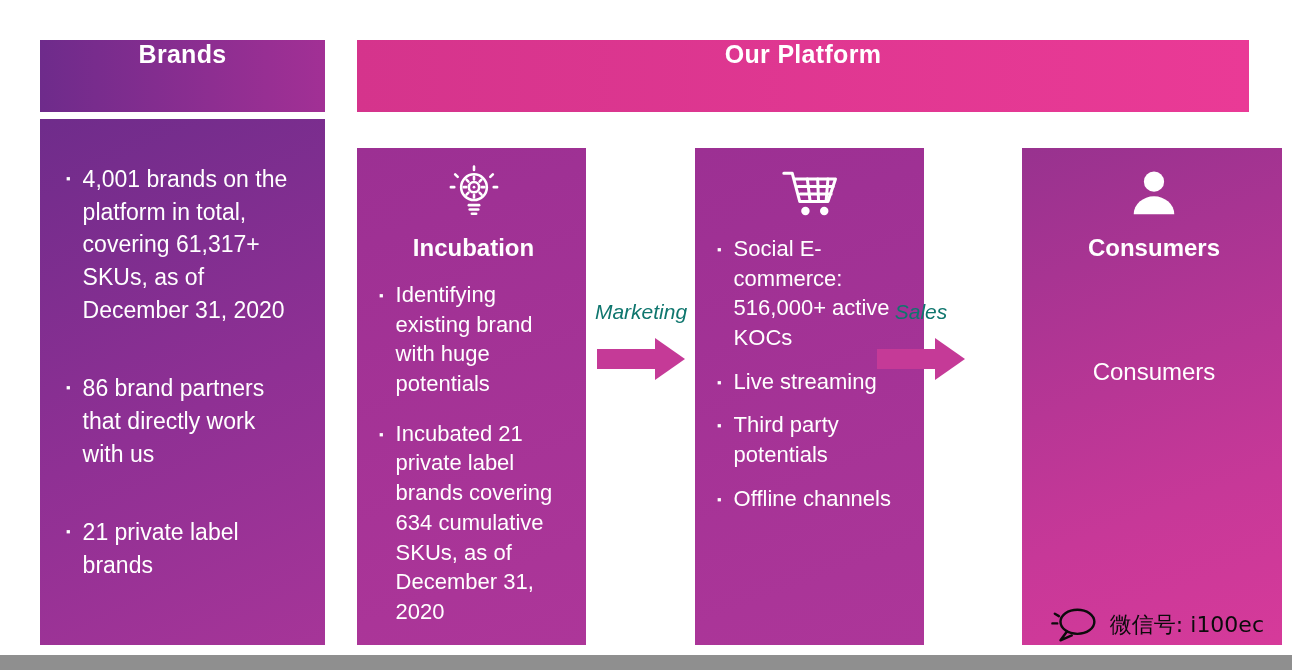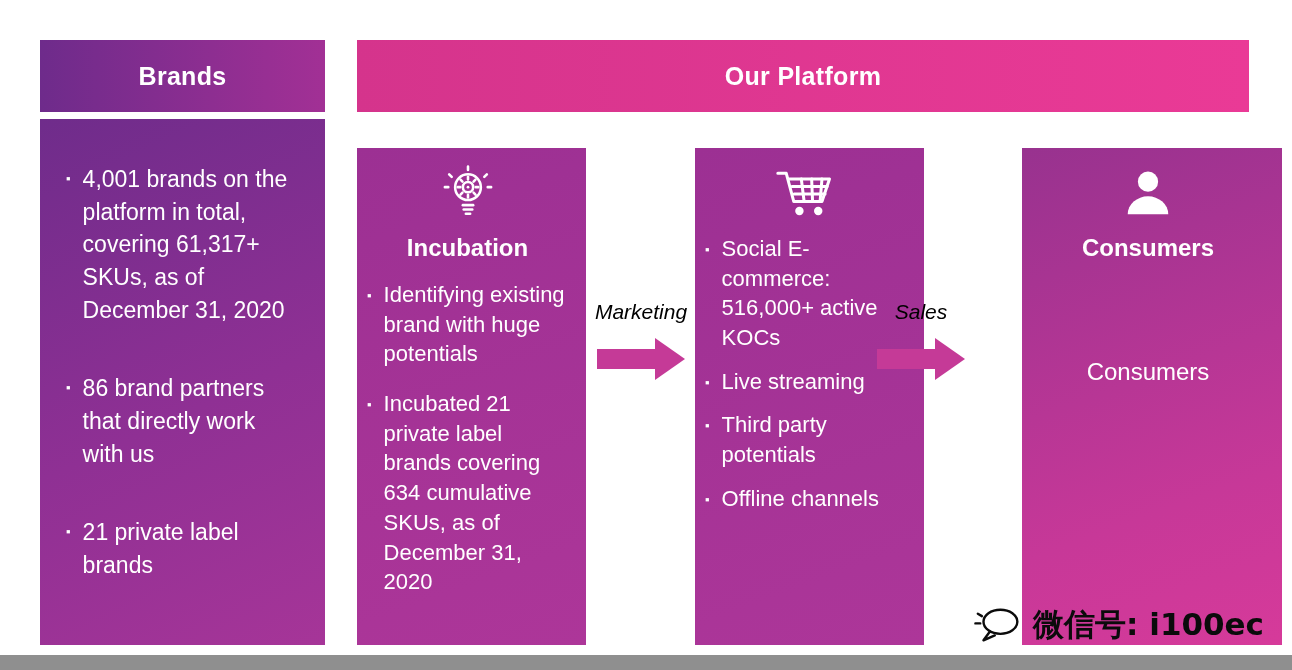--- a/index.html
+++ b/index.html
@@ -11,21 +11,20 @@
     height: 670px;
     background: #ffffff;
     overflow: hidden;
   }
   
   .hdr {
     position: absolute;
     top: 40px;
     height: 72px;
     display: flex;
-    align-items: center;
     justify-content: center;
     color: #ffffff;
     font-size: 25px;
     font-weight: bold;
     letter-spacing: 0.3px;
   }
   .hdr-brands {
     left: 40px; width: 285px;
     background: linear-gradient(90deg, #6e2b8b 0%, #a23095 100%);
   }
@@ -52,21 +51,21 @@
     line-height: 1;
     padding-top: 9px;
     margin-right: 12px;
   }
   
   .col {
     position: absolute;
     top: 148px;
     height: 497px;
     color: #ffffff;
-    padding: 14px 18px 16px 10px;
+    padding: 14px 18px 16px 22px;
   }
   .col-incubation {
     left: 357px; width: 229px;
     background: linear-gradient(160deg, #9c3093 0%, #ad3699 100%);
   }
   .col-omni {
     left: 695px; width: 229px;
     background: linear-gradient(160deg, #9c3093 0%, #ad3699 100%);
   }
   .col-consumers {
@@ -98,21 +97,21 @@
     position: absolute;
     top: 300px;
     width: 110px;
     display: flex;
     flex-direction: column;
     align-items: center;
   }
   .flow-1 { left: 586px; }
   .flow-2 { left: 866px; }
   .flow-label {
-    color: #000000;
+    color: #0f766e;
     font-size: 21px;
     font-style: italic;
     margin-bottom: 14px;
     white-space: nowrap;
   }
   .arrow { display: flex; align-items: center; }
   .arrow-bar {
     width: 58px; height: 20px;
     background: #c53a97;
   }
@@ -124,22 +123,22 @@
   }
   
   .watermark {
     position: absolute;
     right: 28px; bottom: 24px;
     display: flex;
     align-items: center;
     color: #0b0b0b;
   }
   .watermark-text {
-    font-size: 31px;
-    font-weight: bold;
+    font-size: 22px;
+    font-weight: normal;
     font-family: "DejaVu Sans", "Liberation Serif", sans-serif;
     margin-left: 10px;
   }
   
   .footer-strip {
     position: absolute;
     left: 0; bottom: 0;
     width: 100%; height: 15px;
     background: #8f8f8f;
   }

